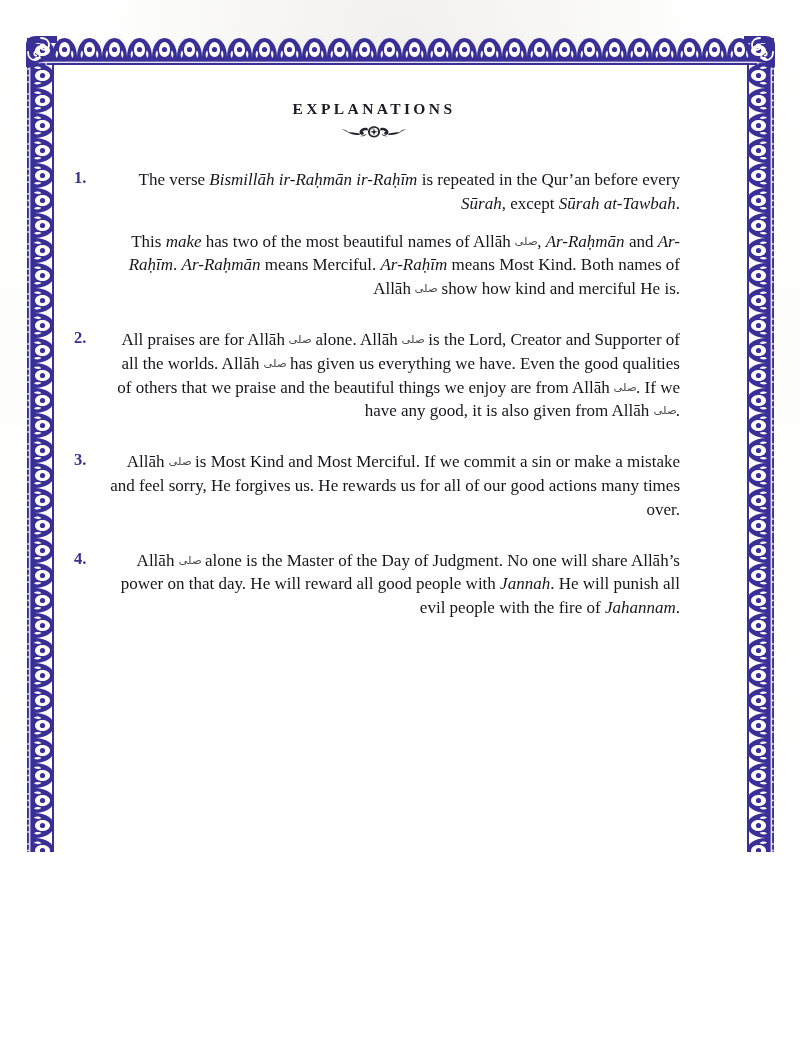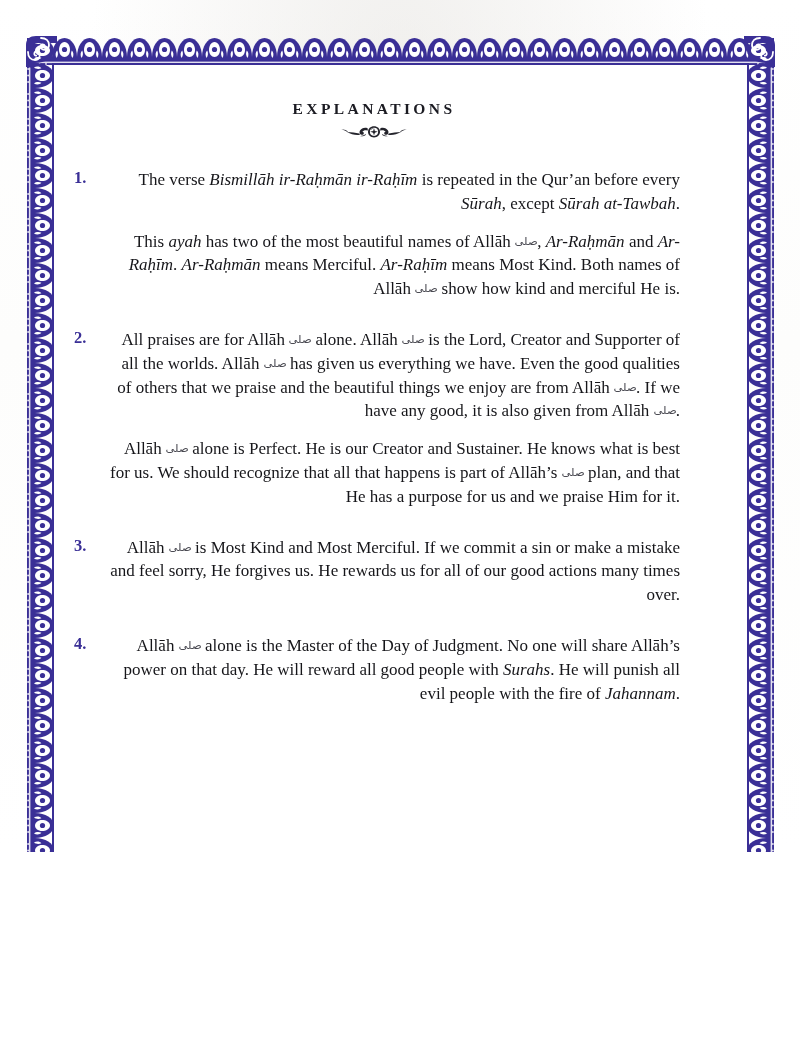--- a/index.html
+++ b/index.html
@@ -286,34 +286,33 @@
             <path d="M68 12.8 C69.8 14.2 71.8 14.6 73.8 14.2 C72 13.6 70.2 13.2 68.6 12.2 C68 12.2 67.8 12.5 68 12.8 Z"></path>
           </g>
         </svg>
       </div>
     </div>
 
     <ol id="explanations">
         <li class="item">
           <span class="num">1.</span>
           <p class="para">The verse <i>Bismillāh ir-Raḥmān ir-Raḥīm</i> is repeated in the Qur’an before every <i>Sūrah</i>, except <i>Sūrah at-Tawbah</i>.</p>
-          <p class="para">This <i>ayah</i> has two of the most beautiful names of Allāh <span class="hon">صلى</span>, <i>Ar-Raḥmān</i> and <i>Ar-Raḥīm</i>. <i>Ar-Raḥmān</i> means Merciful. <i>Ar-Raḥīm</i> means Most Kind. Both names of Allāh <span class="hon">صلى</span> show how kind and merciful He is.</p>
+          <p class="para">This <i>make</i> has two of the most beautiful names of Allāh <span class="hon">صلى</span>, <i>Ar-Raḥmān</i> and <i>Ar-Raḥīm</i>. <i>Ar-Raḥmān</i> means Merciful. <i>Ar-Raḥīm</i> means Most Kind. Both names of Allāh <span class="hon">صلى</span> show how kind and merciful He is.</p>
         </li>
         <li class="item">
           <span class="num">2.</span>
           <p class="para">All praises are for Allāh <span class="hon">صلى</span> alone. Allāh <span class="hon">صلى</span> is the Lord, Creator and Supporter of all the worlds. Allāh <span class="hon">صلى</span> has given us everything we have. Even the good qualities of others that we praise and the beautiful things we enjoy are from Allāh <span class="hon">صلى</span>. If we have any good, it is also given from Allāh <span class="hon">صلى</span>.</p>
-          <p class="para">Allāh <span class="hon">صلى</span> alone is Perfect. He is our Creator and Sustainer. He knows what is best for us. We should recognize that all that happens is part of Allāh’s <span class="hon">صلى</span> plan, and that He has a purpose for us and we praise Him for it.</p>
         </li>
         <li class="item">
           <span class="num">3.</span>
           <p class="para">Allāh <span class="hon">صلى</span> is Most Kind and Most Merciful. If we commit a sin or make a mistake and feel sorry, He forgives us. He rewards us for all of our good actions many times over.</p>
         </li>
         <li class="item">
           <span class="num">4.</span>
-          <p class="para">Allāh <span class="hon">صلى</span> alone is the Master of the Day of Judgment. No one will share Allāh’s power on that day. He will reward all good people with <i>Surahs</i>. He will punish all evil people with the fire of <i>Jahannam</i>.</p>
+          <p class="para">Allāh <span class="hon">صلى</span> alone is the Master of the Day of Judgment. No one will share Allāh’s power on that day. He will reward all good people with <i>Jannah</i>. He will punish all evil people with the fire of <i>Jahannam</i>.</p>
         </li>
       </ol>
   </div>
 
 
   <div id="footer">
     <span class="booktitle">Short Surahs</span>
     <span class="pageno">6</span>
     <span class="lesson">Lesson 1</span>
   </div>

